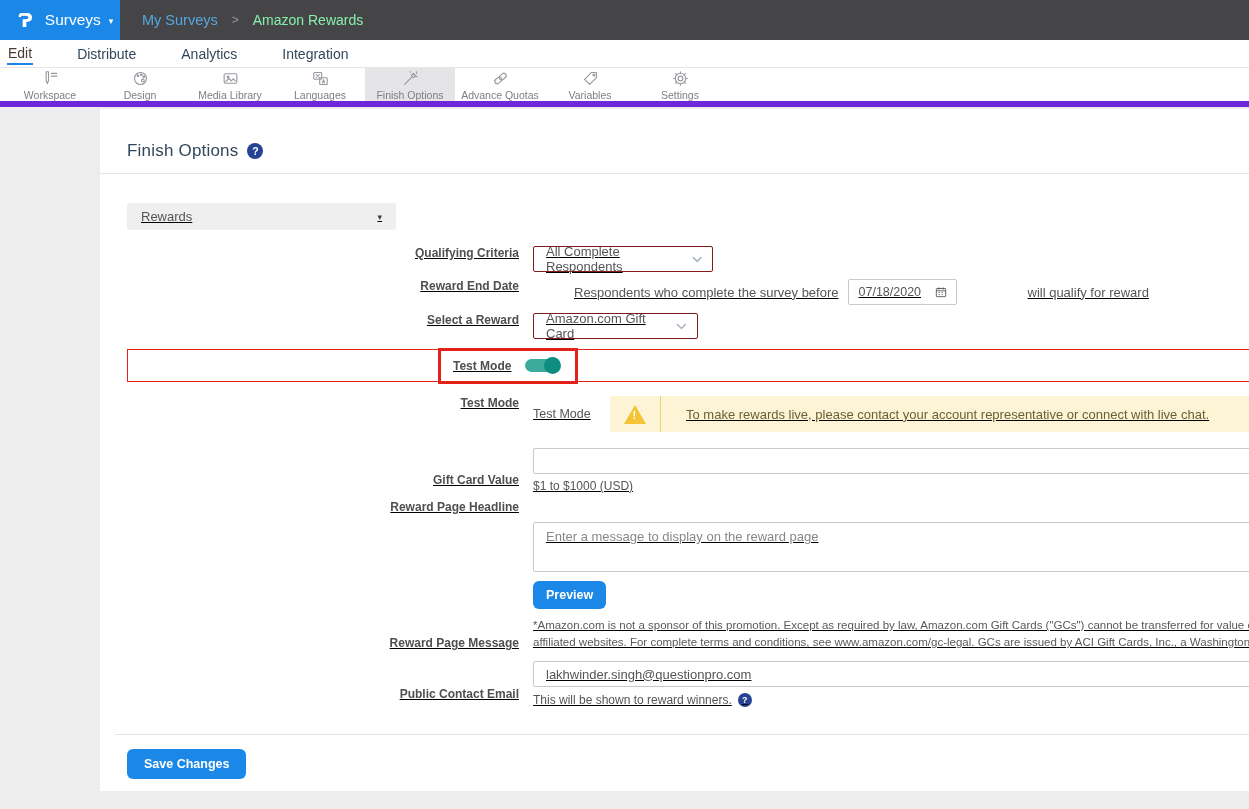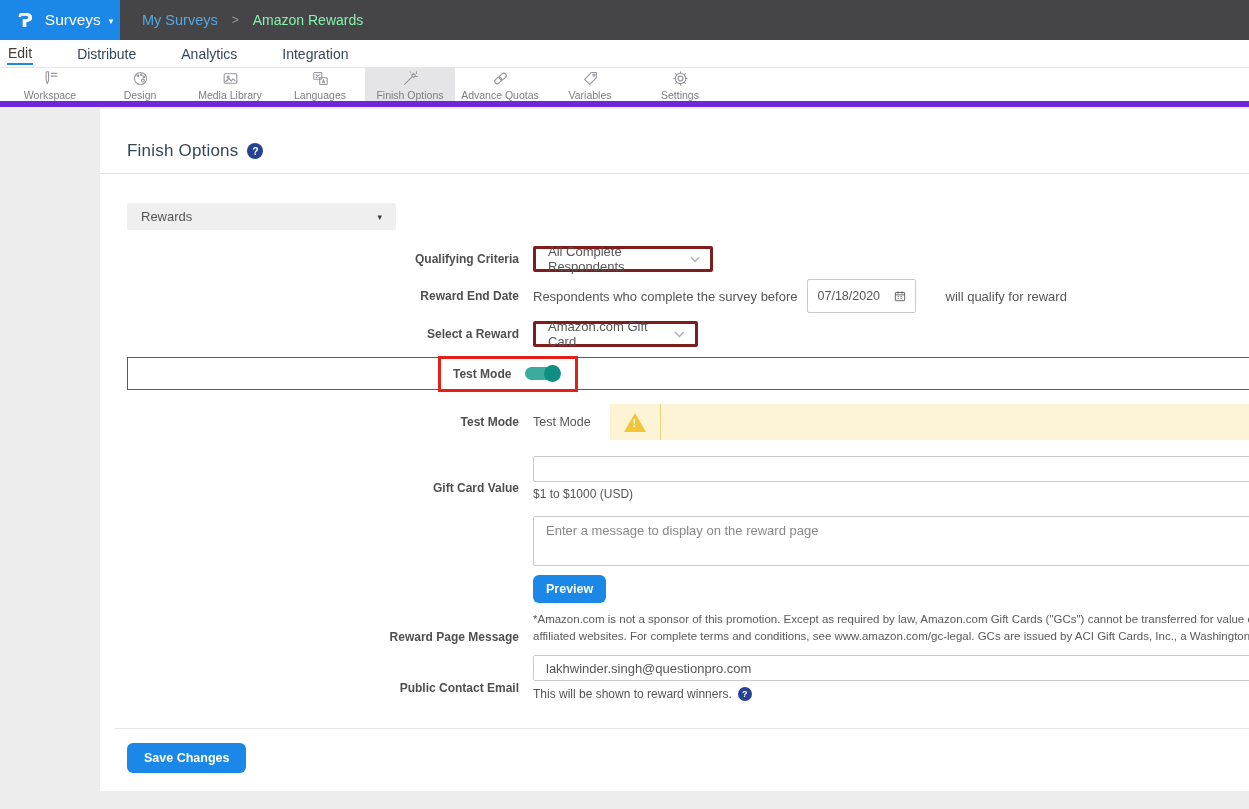--- a/index.html
+++ b/index.html
@@ -35,46 +35,46 @@
   .toolitem .tlabel { font-size:10.5px; color:#7d7d85; margin-top:1px; white-space:nowrap; }
 
   
   .panel { position:absolute; left:100px; top:109px; width:1149px; height:682px; background:#fff; }
   .panel-title { padding:32px 0 12px 27px; border-bottom:1px solid #e4e4e6;
     display:flex; align-items:center; }
   .page-title { font-size:17px; color:#33475b; font-weight:500; letter-spacing:.2px; }
   .help-circle { width:16px; height:16px; border-radius:50%; background:#264293; color:#fff;
     font-size:10.5px; font-weight:700; display:inline-flex; align-items:center;
     justify-content:center; margin-left:9px; cursor:pointer; }
-  .panel-body { padding:29px 0 0 27px; }
+  .panel-body { padding:29px 0 0 27px;text-decoration:underline; }
 
   .rewards-select { width:269px; height:27px; background:#efeff0; border-radius:2px;
     display:flex; align-items:center; justify-content:space-between;
     padding:0 14px; cursor:pointer; margin-bottom:16px; }
   .rewards-select .rs-label { font-size:13px; color:#555; }
   .rewards-select .rs-caret { font-size:9px; color:#3c3c3c; }
 
   
-  .frow { display:flex; align-items:center; margin-bottom:10px; }
+  .frow { display:flex; margin-bottom:10px; }
   .frow.align-top { align-items:flex-end; }
   .flabel { width:392px; min-width:392px; text-align:right; font-size:12px;
     font-weight:700; color:#4f4f4f; padding-right:0; }
   .fgap { width:14px; min-width:14px; }
   .fcontent { flex:1; display:flex; align-items:center; }
   .fcol { flex:1; }
 
-  .selectbox { height:26px; border:3px solid #7f1d1d; border-radius:2px; background:#fff;
+  .selectbox { height:26px; border:1px solid #7f1d1d; border-radius:2px; background:#fff;
     display:flex; align-items:center; justify-content:space-between; padding:0 10px 0 12px;
     font-size:13px; color:#555; cursor:pointer; }
   .selectbox svg { width:11px; height:7px; stroke:#a9b4be; fill:none; stroke-width:1.6; }
   .sb-qc { width:180px; }
   .sb-sr { width:165px; }
 
-  .inline-text { font-size:13px; color:#555; }
-  .datebox { width:109px; height:34px; border:1px solid #c9c9cb; border-radius:2px;
+  .inline-text { font-size:13px; color:#555;margin-left:41px; }
+  .datebox { width:109px; height:26px; border:1px solid #c9c9cb; border-radius:2px;
     display:flex; align-items:center; justify-content:space-between; padding:0 8px 0 10px;
     margin:0 30px 0 9px; cursor:text; }
   .datebox .dval { font-size:12.5px; color:#555; }
   .datebox svg { width:14px; height:14px; stroke:#4a4a4a; fill:none; stroke-width:1.4; }
 
   
   .red-thin { border:1px solid #e32119; height:33px; display:flex; align-items:center;
     margin:9px 0 14px 0; width:calc(100% + 20px); }
   .red-spacer { width:310px; min-width:310px; }
   .red-thick { border:3px solid #e32119; background:#fff; display:flex; align-items:center;
@@ -282,35 +282,37 @@
     <div class="frow mb14">
       <div class="flabel">Test Mode</div>
       <div class="fgap"></div>
       <div class="fcontent">
         <span class="status-value">Test Mode</span>
         <div class="warn-banner">
           <div class="warn-iconbox">
             <div class="warn-tri"></div>
           </div>
           <div class="warn-sep"></div>
+          <div class="warn-text">To make rewards live, please contact your account representative or connect with live chat.</div>
         </div>
       </div>
     </div>
 
     <div class="frow align-top mb7" style="margin-top:16px;">
       <div class="flabel" style="line-height:26px;">Gift Card Value</div>
       <div class="fgap"></div>
       <div class="fcol">
         <input class="tinput" type="text" value="" style="">
         <div class="helper-text">$1 to $1000 (USD)</div>
       </div>
     </div>
 
 
     <div class="frow mb8">
+      <div class="flabel">Reward Page Headline</div>
       <div class="fgap"></div>
     </div>
 
     <div class="frow align-top" style="margin-bottom:0;">
       <div class="flabel" style="line-height:15px;padding-top:7px;">Reward Page Message</div>
       <div class="fgap"></div>
       <div class="fcol">
         <textarea class="tarea" placeholder="Enter a message to display on the reward page" style=""></textarea>
         <button class="btn-blue btn-preview">Preview</button>
         <div class="disclaimer">

